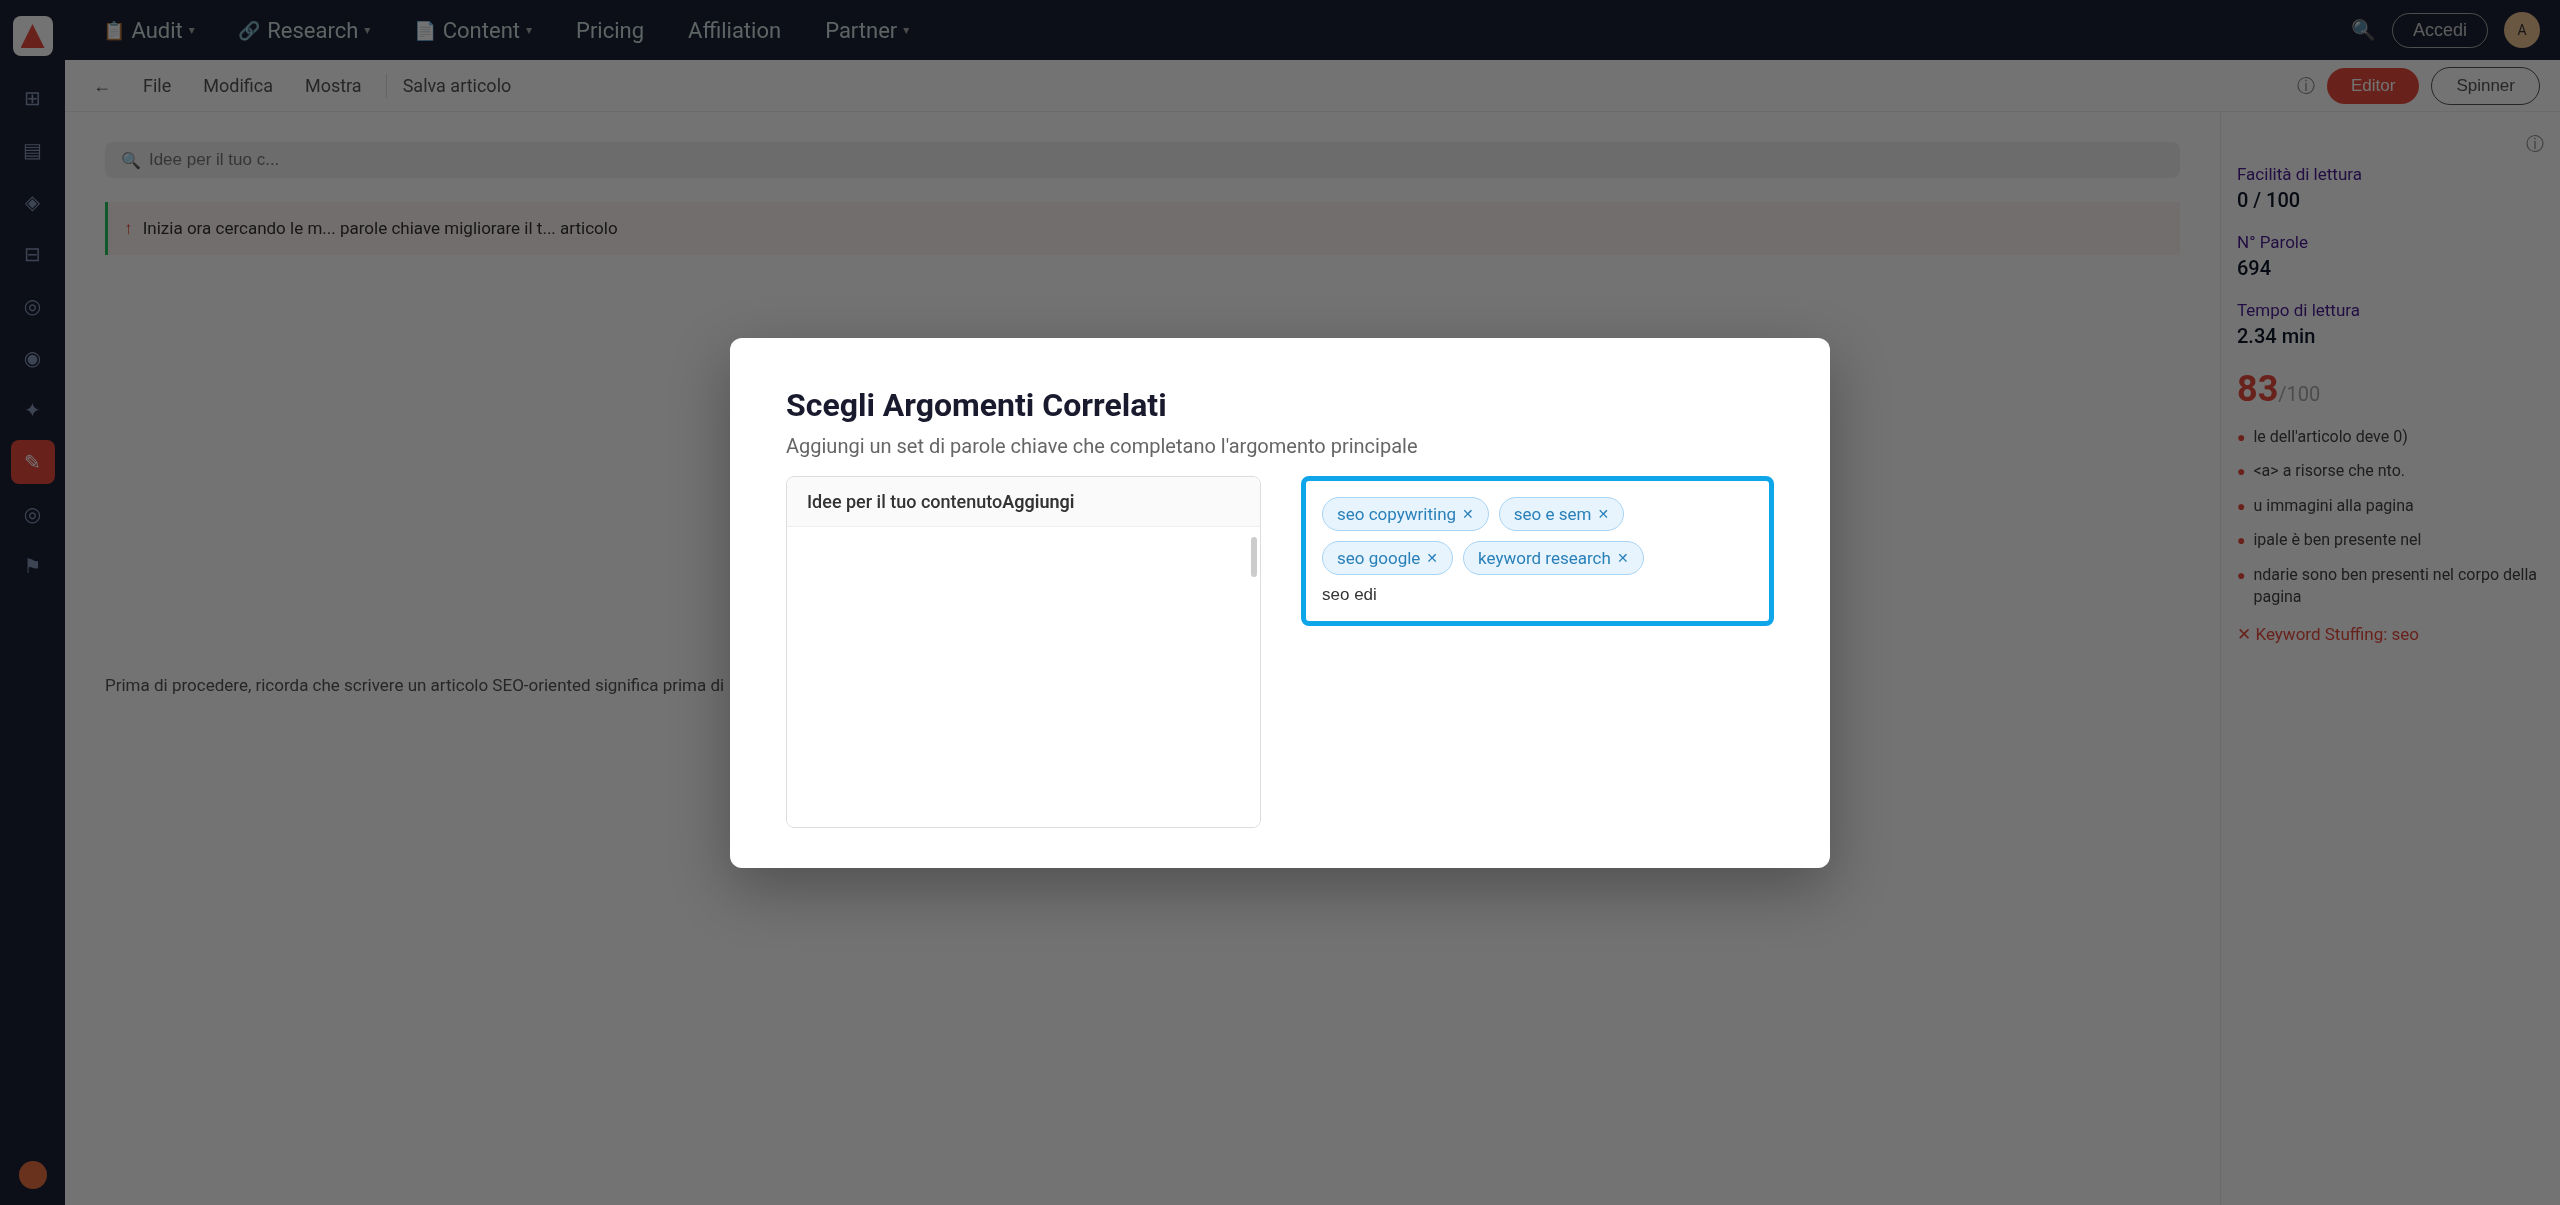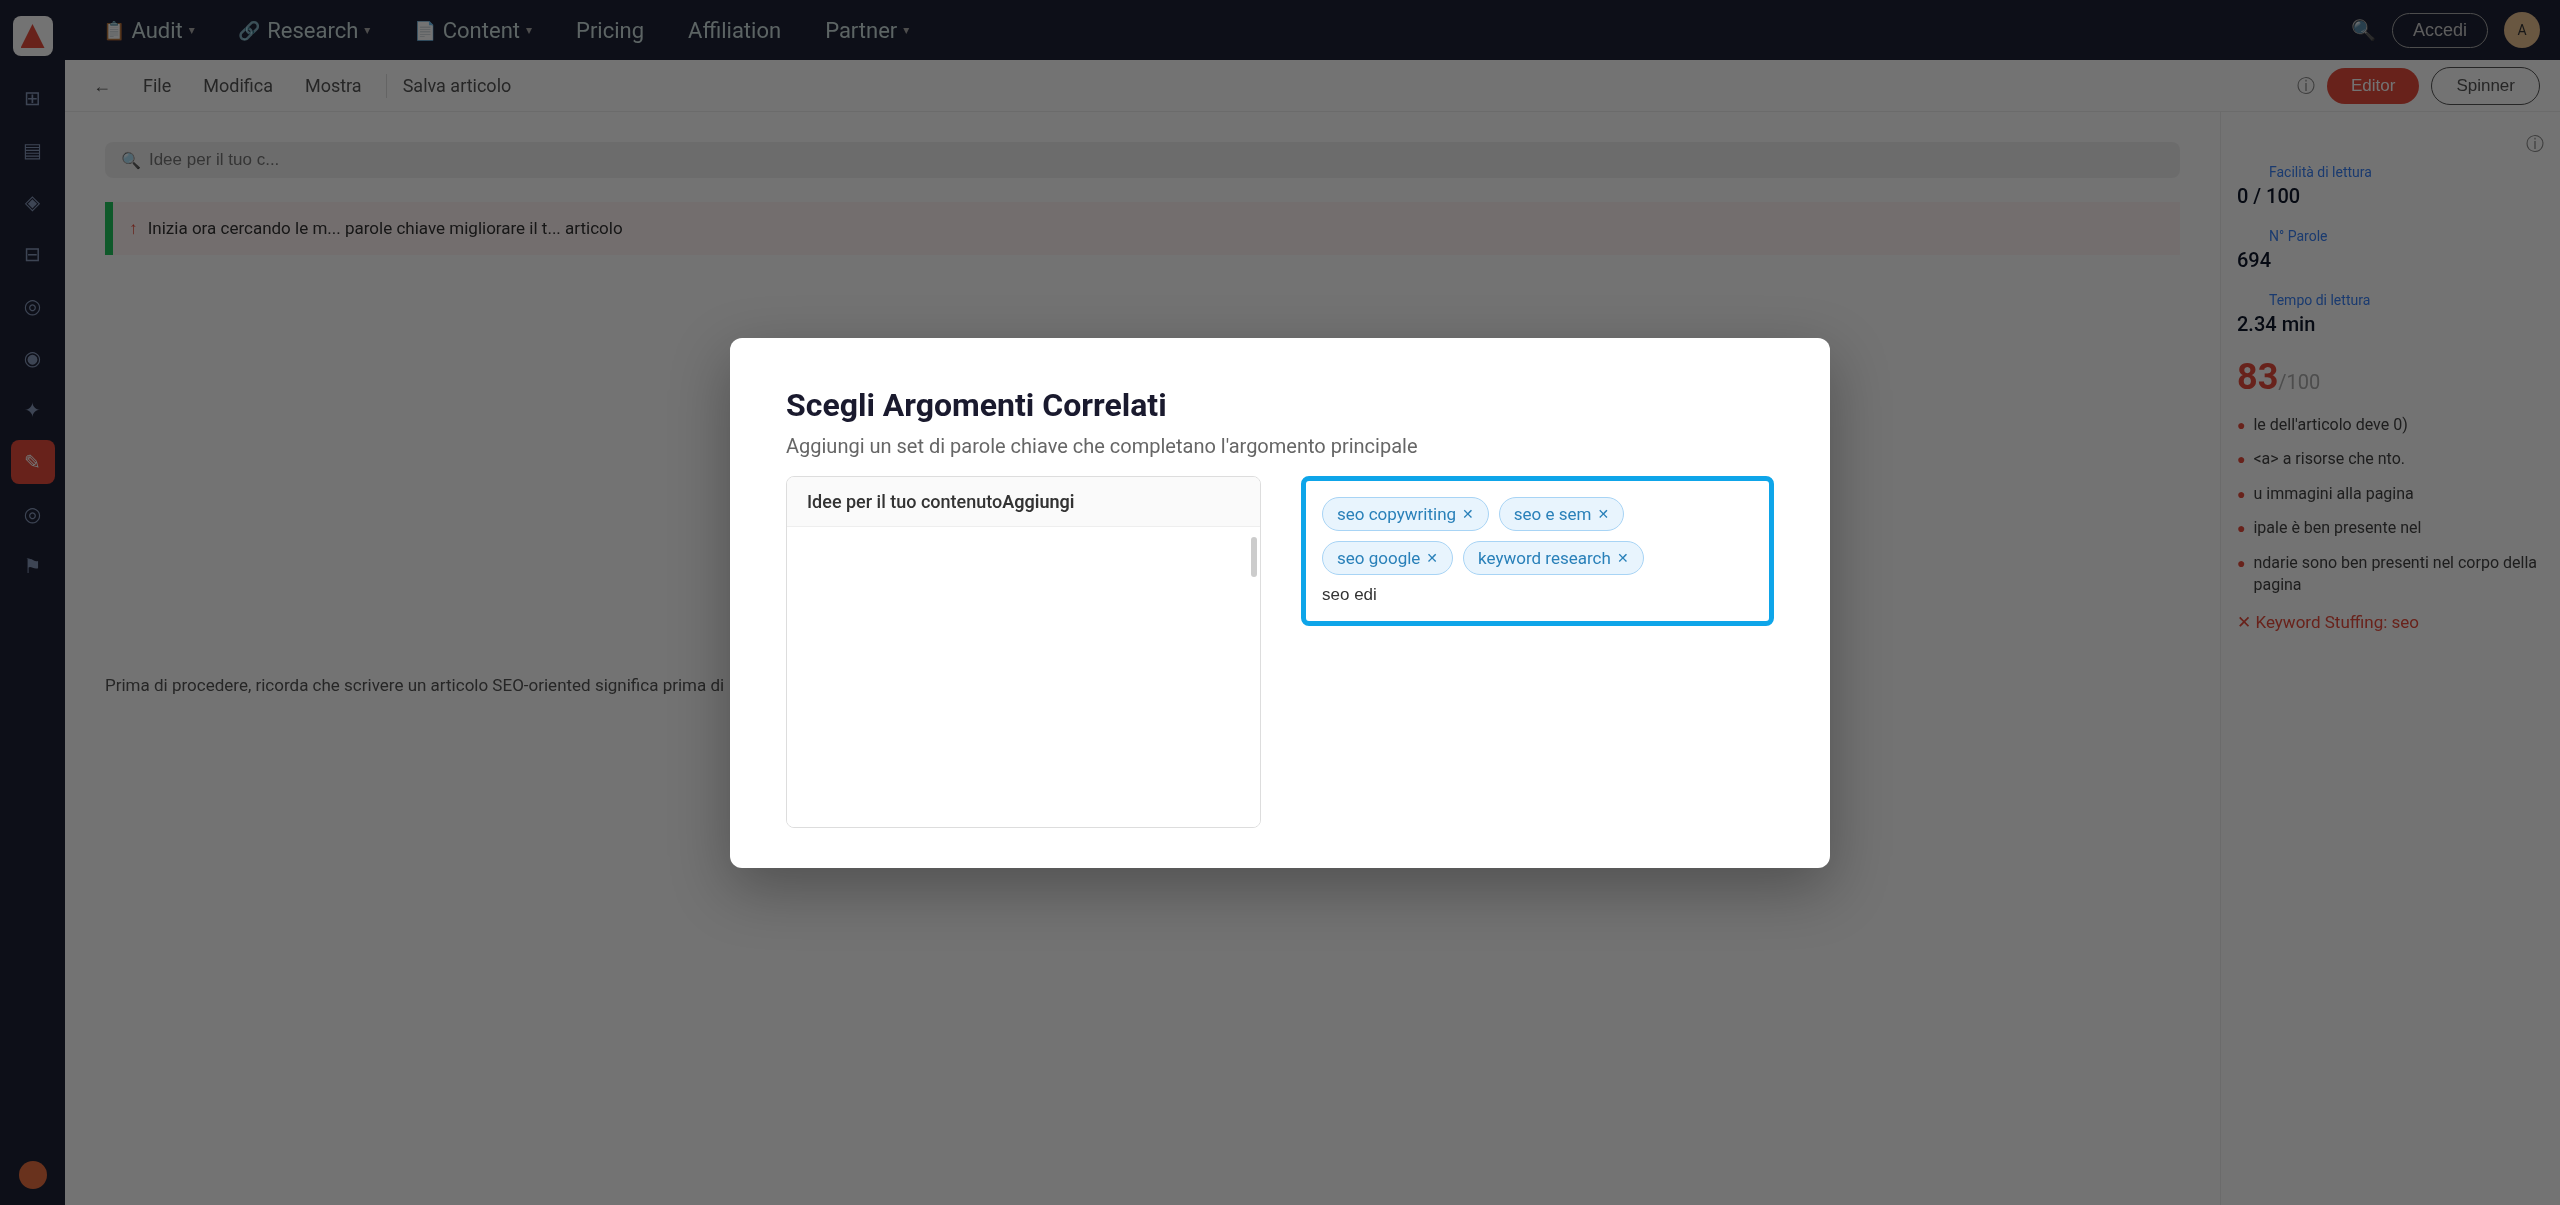--- a/index.html
+++ b/index.html
@@ -52,38 +52,38 @@
       position: absolute; top: 112px; left: 65px; right: 0; bottom: 0;
       background: #f5f5f5; overflow: hidden;
     }
 
     
     .right-panel {
       position: absolute; top: 0; right: 0; width: 340px; height: 100%;
       background: #fff; border-left: 1px solid #eee; padding: 20px 16px; overflow-y: auto;
     }
     .panel-section { margin-bottom: 20px; }
-    .panel-label { font-size: 14px; color: #3b82f6; margin-bottom: 4px; margin-left: 32px; }
+    .panel-label { font-size: 17px; color: #4c1d95; margin-bottom: 4px; }
     .panel-value { font-size: 20px; color: #0f172a; font-weight: 500; }
     .panel-score { font-size: 36px; font-weight: 700; color: #2ecc71; display: inline; }
     .panel-score-max { font-size: 20px; color: #aaa; }
     .panel-score-red { color: #e74c3c; }
     .panel-item { display: flex; align-items: flex-start; gap: 8px; margin-bottom: 12px; font-size: 16px; color: #444; line-height: 1.4; }
     .panel-item-icon { color: #e74c3c; font-size: 14px; margin-top: 2px; }
     .panel-alert { font-size: 17px; color: #e74c3c; margin-top: 16px; }
 
     
     .editor-area {
       position: absolute; top: 0; left: 0; right: 340px; bottom: 0;
       padding: 30px 40px; overflow-y: auto; background: #fff;
     }
     .search-bar { display: flex; align-items: center; gap: 8px; background: #f0f0f0; border-radius: 8px; padding: 8px 16px; margin-bottom: 24px; }
     .search-bar input { border: none; background: transparent; font-size: 17px; color: #555; outline: none; width: 300px; }
     .editor-content { font-size: 17px; color: #333; line-height: 1.7; }
-    .editor-highlight { background: #fff3f3; padding: 12px 16px; border-left: 8px solid #22c55e; margin: 16px 0; }
+    .editor-highlight { background: #fff3f3; padding: 12px 16px; border-left: 3px solid #22c55e; margin: 16px 0; }
     .arrow-up { color: #e74c3c; margin-right: 6px; }
 
     
     .overlay {
       position: absolute; top: 0; left: 0; right: 0; bottom: 0;
       background: rgba(0,0,0,0.55); z-index: 100; display: flex; align-items: center; justify-content: center;
     }
 
     
     .modal {

